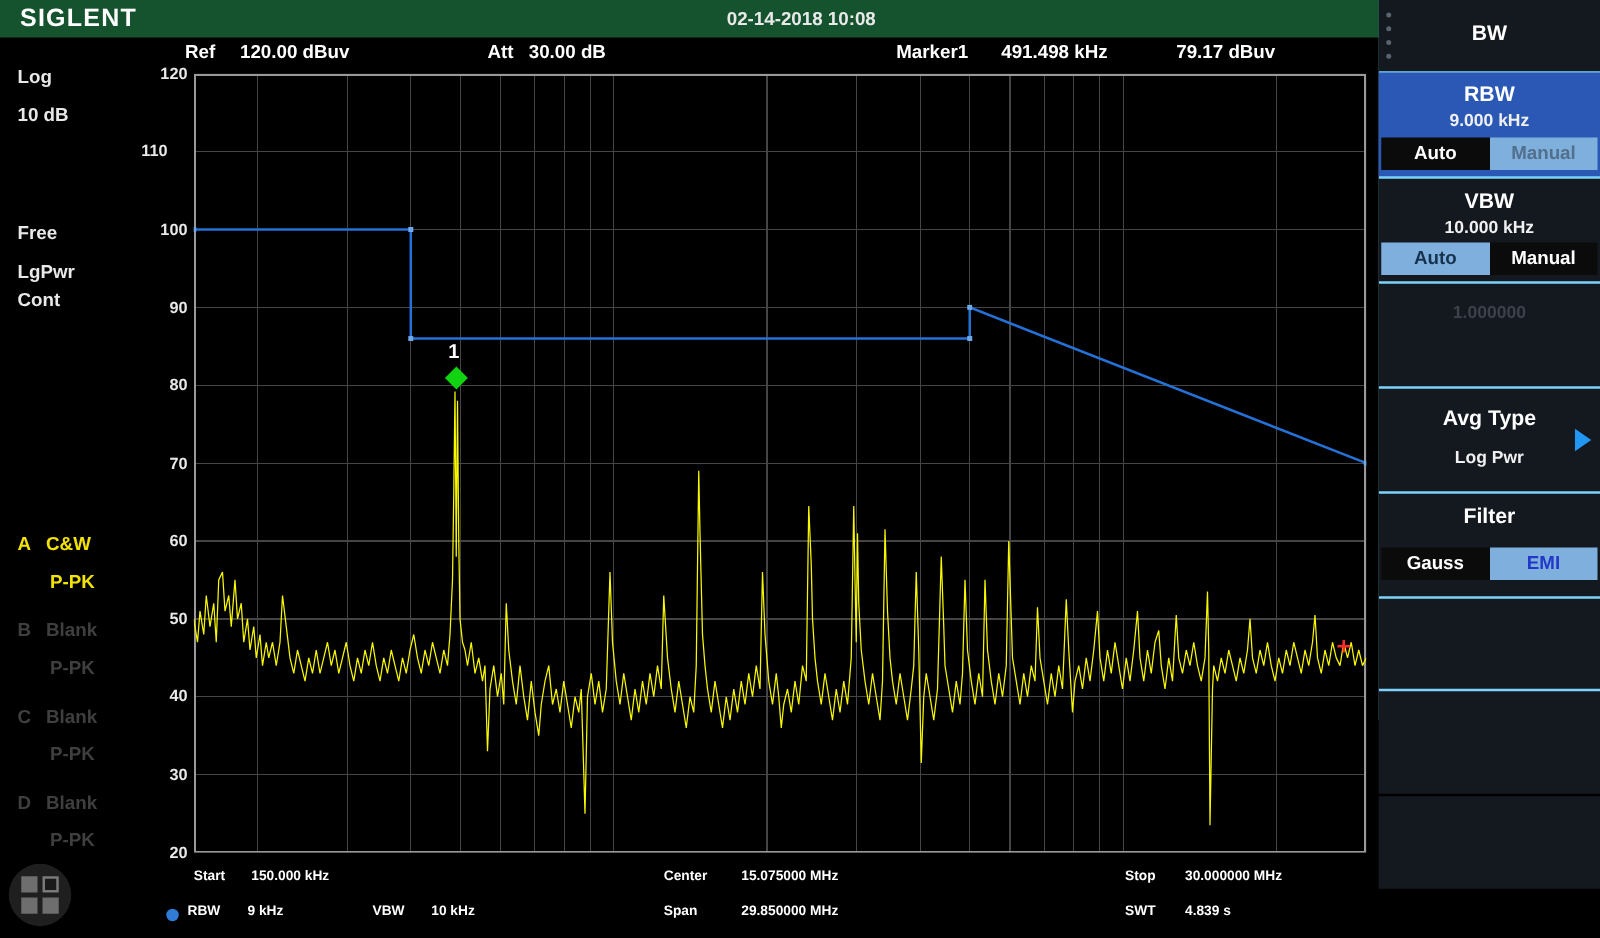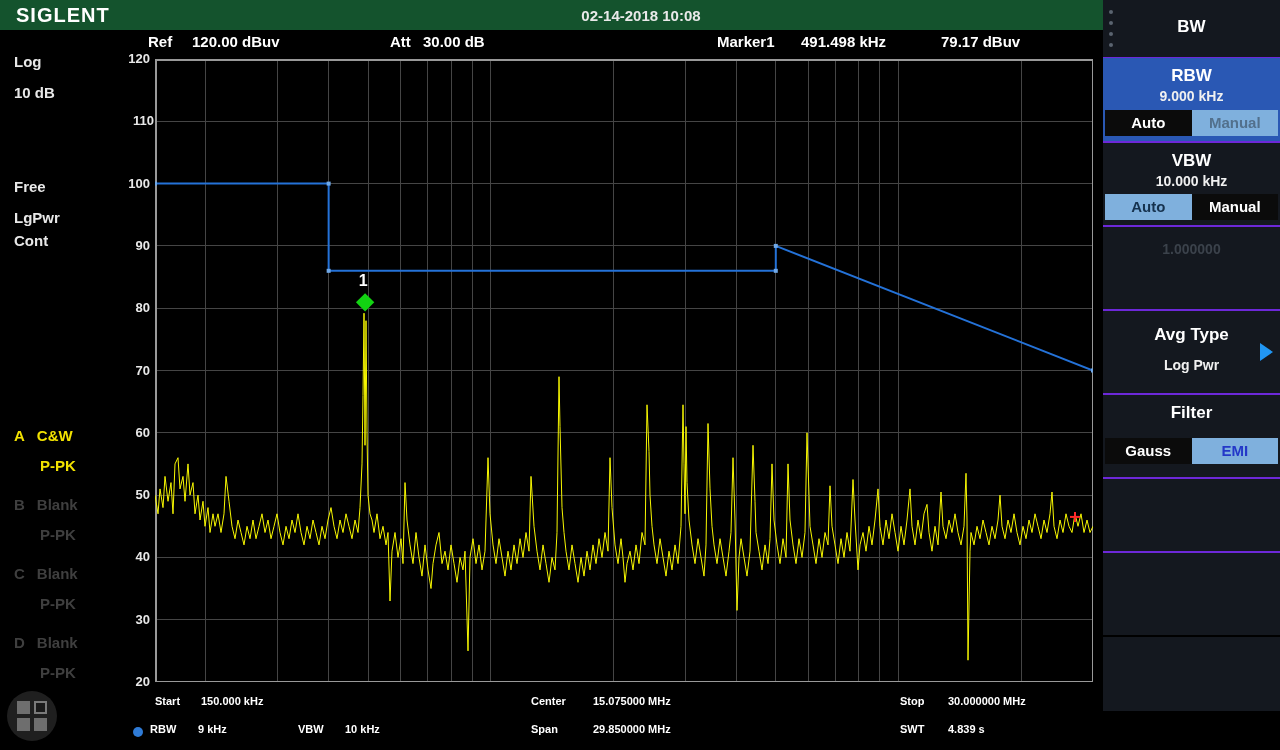--- a/index.html
+++ b/index.html
@@ -31,21 +31,21 @@
   
   .bot-row { position:absolute; height:22px; font-size:11px; font-weight:bold; color:#fff; }
   .blue-dot { position:absolute; left:133px; top:727px; width:10px; height:10px;
               border-radius:50%; background:#2f7bd6; }
   .grid-btn { position:absolute; left:7px; top:691px; width:50px; height:50px; border-radius:50%;
               background:rgba(90,90,90,0.35); }
   .grid-btn .sq { position:absolute; width:13px; height:13px; background:#6e6e6e; }
   .grid-btn .sq.hollow { background:#1a1a1a; border:2px solid #7a7a7a; }
 
   
-  #right-panel { position:absolute; left:1103px; top:0; width:177px; height:576px; background:#6d28d9; }
+  #right-panel { position:absolute; left:1103px; top:0; width:177px; height:576px; background:#7dd3fc; }
   .tile { position:absolute; left:0; width:177px; background:#14181f; }
   .tile .t-title { text-align:center; font-size:17px; font-weight:bold; color:#fff; padding-top:8px; }
   .tile .t-value { text-align:center; font-size:14px; font-weight:bold; color:#f0f0f0; margin-top:7px; }
   .tile.disabled .t-title, .tile.disabled .t-value { color:#3b424b; }
   .tile.selected { background:#2a58b4; }
   .toggle-row { position:absolute; left:2px; right:2px; bottom:5px; height:26px; display:flex; }
   .tog { flex:1; text-align:center; line-height:26px; font-size:15px; font-weight:bold; }
   .tog.dark { background:#0b0b0b; color:#fff; }
   .tog.lit  { background:#7fb0dd; }
   .panel-dots { position:absolute; left:6px; top:10px; }
@@ -105,21 +105,21 @@
   <div class="trace-block trace-dim" style="top:634px;">
     <div class="trace-row1">
         <span>D</span>
         <span>Blank</span>
       </div>
     <div class="trace-row2">P-PK</div>
   </div>
 
   <div id="y-axis-labels">
       <div style="left: 116px; top: 51px;">120</div>
-      <div style="left: 120px; top: 113.3px; text-align: right;">110</div>
+      <div style="left: 100px; top: 113.3px; text-align: right;">110</div>
       <div style="left: 116px; top: 175.6px;">100</div>
       <div style="left: 116px; top: 237.9px;">90</div>
       <div style="left: 116px; top: 300.2px;">80</div>
       <div style="left: 116px; top: 362.5px;">70</div>
       <div style="left: 116px; top: 424.8px;">60</div>
       <div style="left: 116px; top: 487.1px;">50</div>
       <div style="left: 116px; top: 549.4px;">40</div>
       <div style="left: 116px; top: 611.7px;">30</div>
       <div style="left: 116px; top: 674px;">20</div>
     </div>

